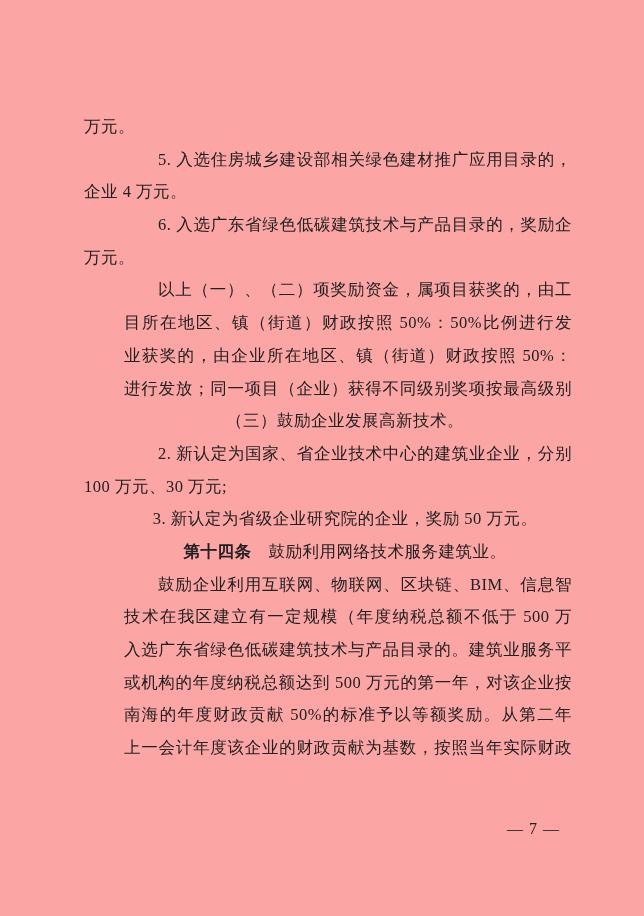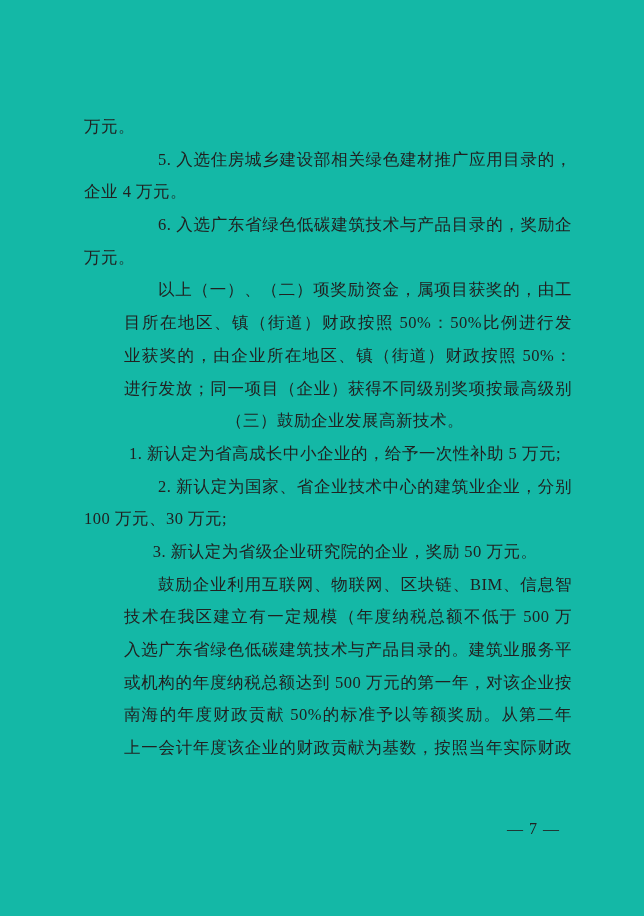--- a/index.html
+++ b/index.html
@@ -49,36 +49,36 @@
     width: 560px;
     text-align: right;
     font-size: 16px;
     color: #212121;
     letter-spacing: 1px;
   }
 </style>
 </head>
 <body>
 
-<div class="page" style="background: #14b8a6;">
+<div class="page" style="background: #fca5a5;">
   <div class="doc-body" style="color: rgb(33, 33, 33);">
       <div class="line">万元。</div>
       <div class="line indent justify">5. 入选住房城乡建设部相关绿色建材推广应用目录的，奖励</div>
       <div class="line">企业 4 万元。</div>
       <div class="line indent justify">6. 入选广东省绿色低碳建筑技术与产品目录的，奖励企业 5</div>
       <div class="line">万元。</div>
       <div class="line indent justify">以上（一）、（二）项奖励资金，属项目获奖的，由工程项</div>
       <div class="line justify">目所在地区、镇（街道）财政按照 50%：50%比例进行发放；属企</div>
       <div class="line justify">业获奖的，由企业所在地区、镇（街道）财政按照 50%：50%比例</div>
       <div class="line justify">进行发放；同一项目（企业）获得不同级别奖项按最高级别奖励。</div>
       <div class="line indent">（三）鼓励企业发展高新技术。</div>
-      <div class="line indent">1. 新认定为省高成长中小企业的，给予一次性补助 5 万元;</div>
       <div class="line indent justify">2. 新认定为国家、省企业技术中心的建筑业企业，分别奖励</div>
       <div class="line">100 万元、30 万元;</div>
       <div class="line indent">3. 新认定为省级企业研究院的企业，奖励 50 万元。</div>
+      <div class="line indent"><span class="seg-bold">第十四条</span><span class="">　鼓励利用网络技术服务建筑业。</span></div>
       <div class="line indent justify">鼓励企业利用互联网、物联网、区块链、BIM、信息智能化等</div>
       <div class="line justify">技术在我区建立有一定规模（年度纳税总额不低于 500 万元）的</div>
       <div class="line justify">入选广东省绿色低碳建筑技术与产品目录的。建筑业服务平台</div>
       <div class="line justify">或机构的年度纳税总额达到 500 万元的第一年，对该企业按其对</div>
       <div class="line justify">南海的年度财政贡献 50%的标准予以等额奖励。从第二年起，以</div>
       <div class="line justify">上一会计年度该企业的财政贡献为基数，按照当年实际财政贡献</div>
     </div>
   <div class="page-footer" style="color: rgb(33, 33, 33);">— 7 —</div>
 </div>
 

